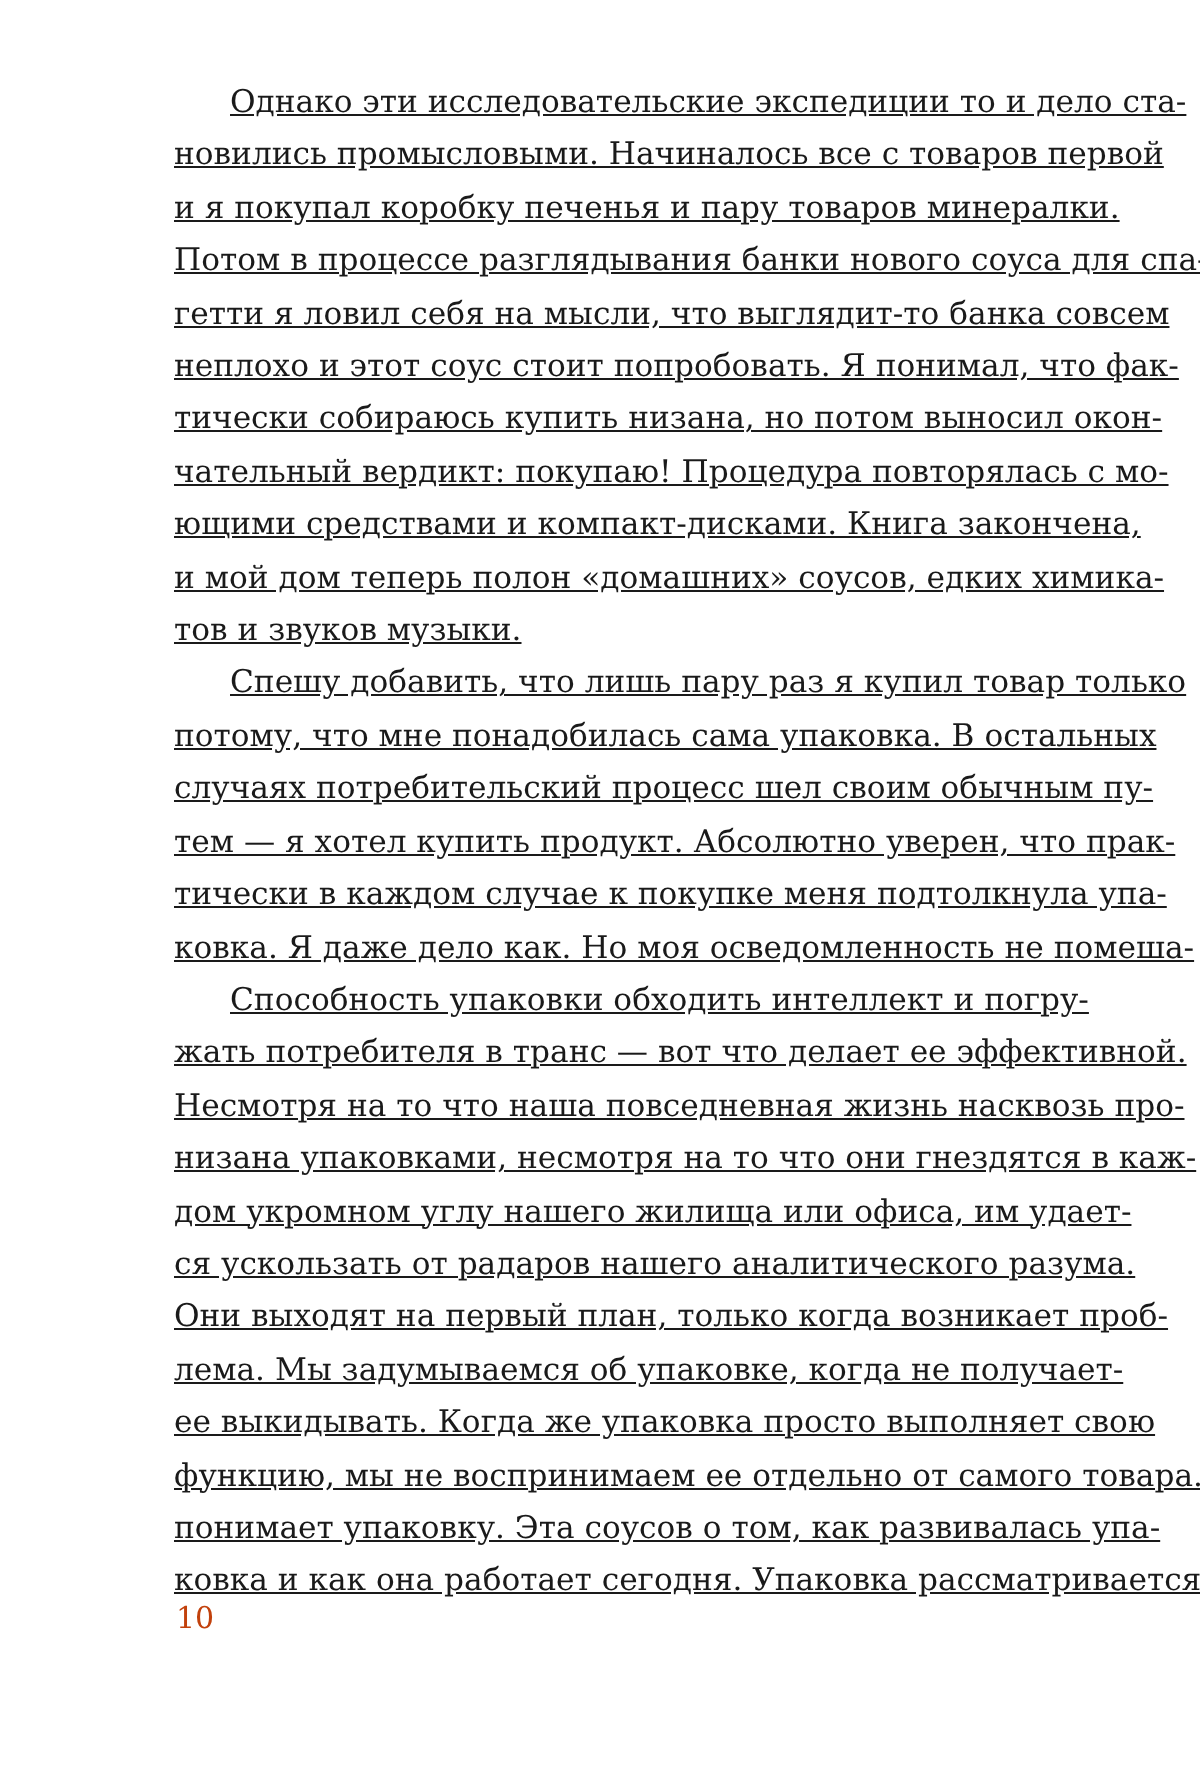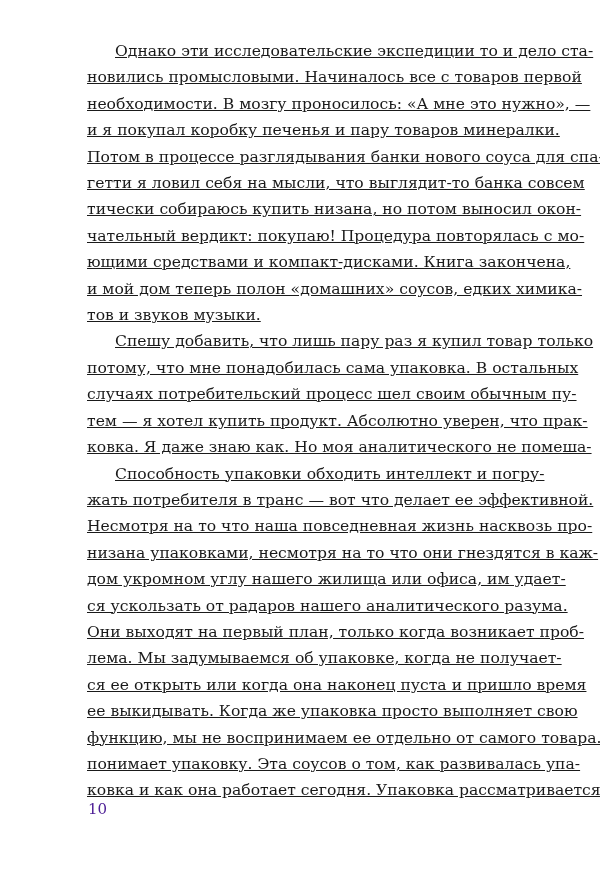--- a/index.html
+++ b/index.html
@@ -9,57 +9,57 @@
     font-family: "DejaVu Serif", "Liberation Serif", serif;
     font-size: 15.6px; line-height: 26.4px; color: #1a1a1a;
   }
   .para { margin: 0; text-align: justify; text-align-last: left; hyphens: manual; }
   .line { display: block; white-space: nowrap; text-align: justify; text-align-last: justify; text-decoration: underline; }
   .line.last { text-align-last: left; }
   .indent { padding-left: 28px; }
   .page-number {
     position: absolute; left: 88px; top: 800px;
     font-family: "DejaVu Serif", "Liberation Serif", serif;
-    font-size: 15px; color: #4c1d95;
+    font-size: 15px; color: #c2410c;
   }
 </style>
 </head>
 <body>
 
 <div class="page">
   <div class="para">
     <span class="line indent">Однако эти исследовательские экспедиции то и дело ста-</span>
     <span class="line">новились промысловыми. Начиналось все с товаров первой</span>
-    <span class="line">необходимости. В мозгу проносилось: «А мне это нужно», —</span>
     <span class="line">и я покупал коробку печенья и пару товаров минералки.</span>
     <span class="line">Потом в процессе разглядывания банки нового соуса для спа-</span>
     <span class="line">гетти я ловил себя на мысли, что выглядит-то банка совсем</span>
+    <span class="line">неплохо и этот соус стоит попробовать. Я понимал, что фак-</span>
     <span class="line">тически собираюсь купить низана, но потом выносил окон-</span>
     <span class="line">чательный вердикт: покупаю! Процедура повторялась с мо-</span>
     <span class="line">ющими средствами и компакт-дисками. Книга закончена,</span>
     <span class="line">и мой дом теперь полон «домашних» соусов, едких химика-</span>
     <span class="line last">тов и звуков музыки.</span>
   </div>
   <div class="para">
     <span class="line indent">Спешу добавить, что лишь пару раз я купил товар только</span>
     <span class="line">потому, что мне понадобилась сама упаковка. В остальных</span>
     <span class="line">случаях потребительский процесс шел своим обычным пу-</span>
     <span class="line">тем — я хотел купить продукт. Абсолютно уверен, что прак-</span>
-    <span class="line">ковка. Я даже знаю как. Но моя аналитического не помеша-</span>
+    <span class="line">тически в каждом случае к покупке меня подтолкнула упа-</span>
+    <span class="line">ковка. Я даже дело как. Но моя осведомленность не помеша-</span>
   </div>
   <div class="para">
     <span class="line indent">Способность упаковки обходить интеллект и погру-</span>
     <span class="line">жать потребителя в транс — вот что делает ее эффективной.</span>
     <span class="line">Несмотря на то что наша повседневная жизнь насквозь про-</span>
     <span class="line">низана упаковками, несмотря на то что они гнездятся в каж-</span>
     <span class="line">дом укромном углу нашего жилища или офиса, им удает-</span>
     <span class="line">ся ускользать от радаров нашего аналитического разума.</span>
     <span class="line">Они выходят на первый план, только когда возникает проб-</span>
     <span class="line">лема. Мы задумываемся об упаковке, когда не получает-</span>
-    <span class="line">ся ее открыть или когда она наконец пуста и пришло время</span>
     <span class="line">ее выкидывать. Когда же упаковка просто выполняет свою</span>
     <span class="line last">функцию, мы не воспринимаем ее отдельно от самого товара.</span>
   </div>
   <div class="para">
     <span class="line">понимает упаковку. Эта соусов о том, как развивалась упа-</span>
     <span class="line">ковка и как она работает сегодня. Упаковка рассматривается</span>
   </div>
 </div>
 
 <div class="page-number">10</div>

